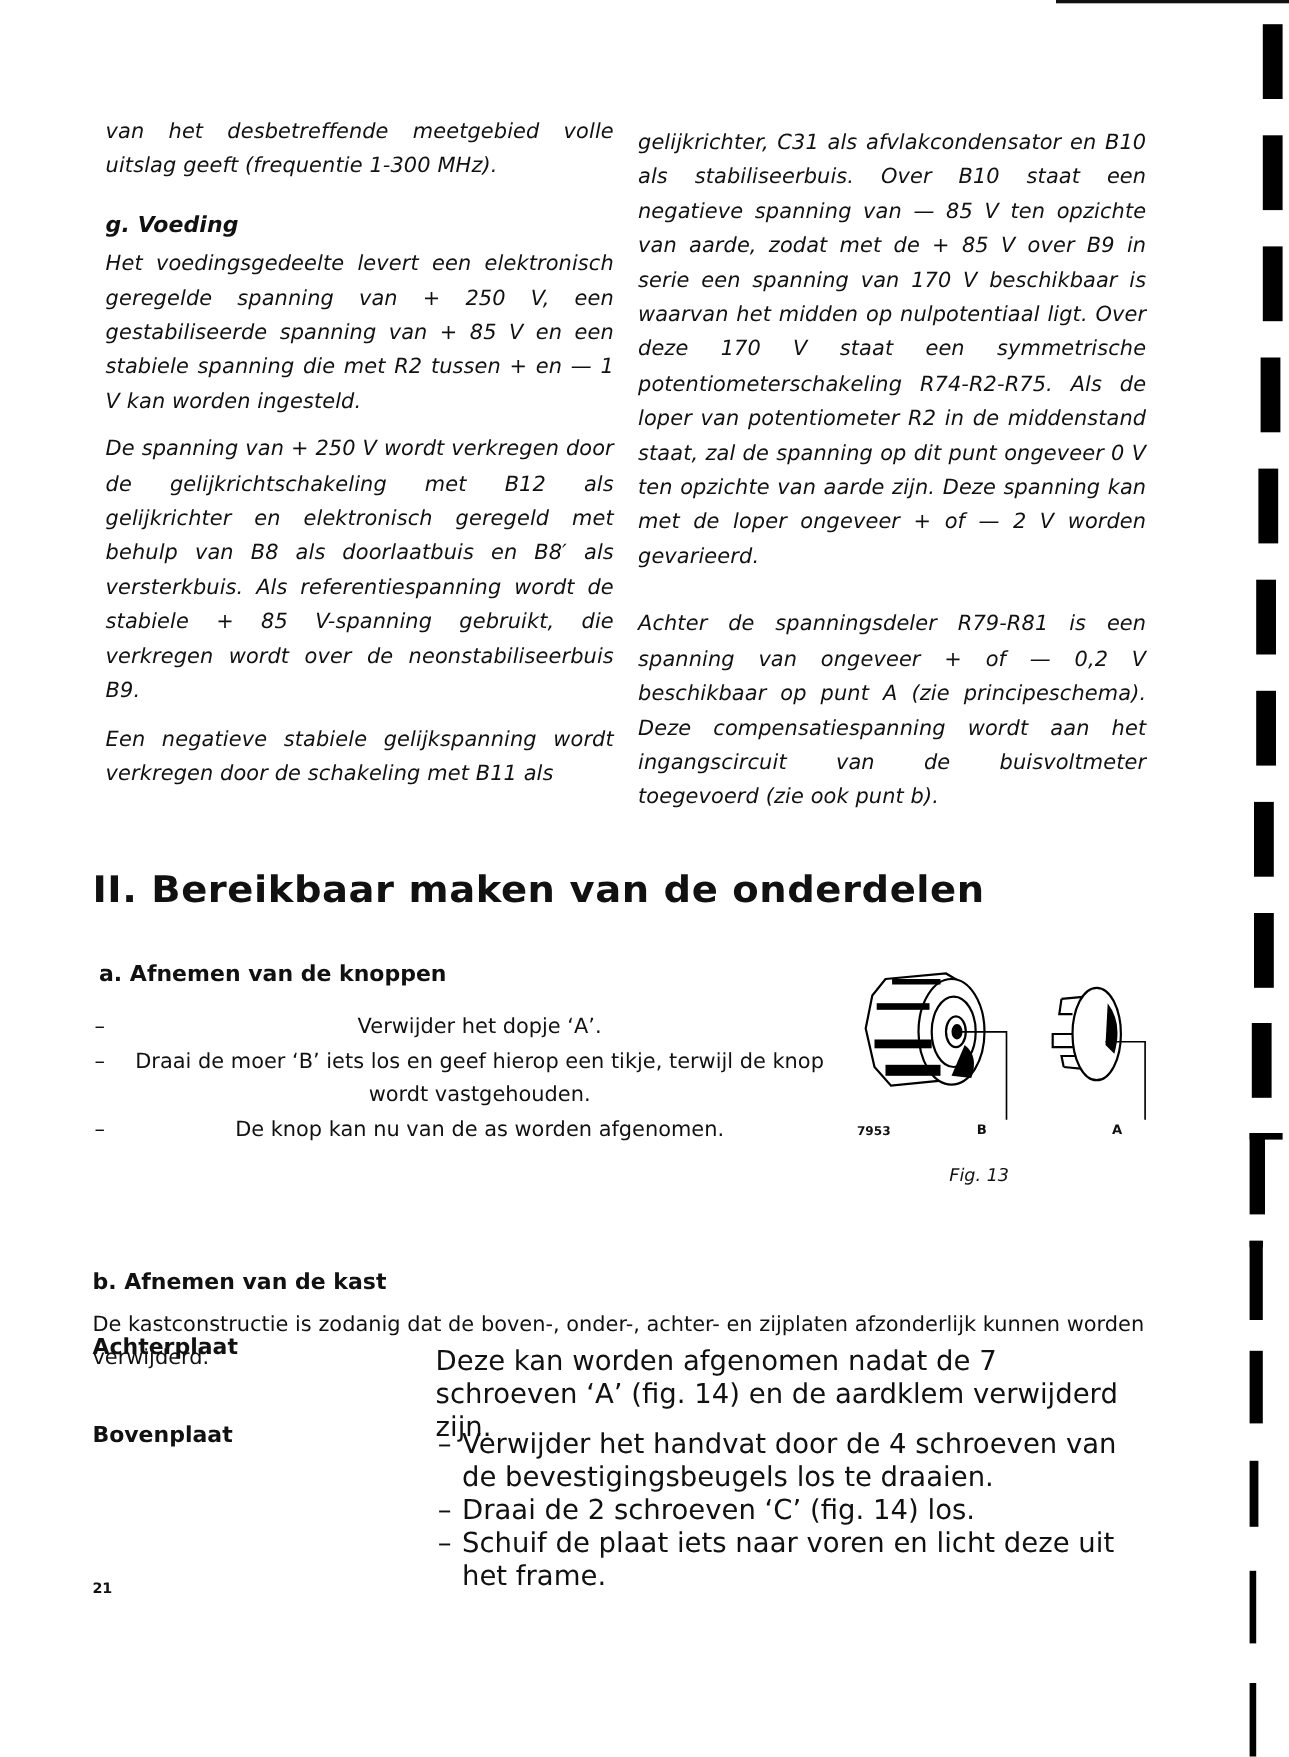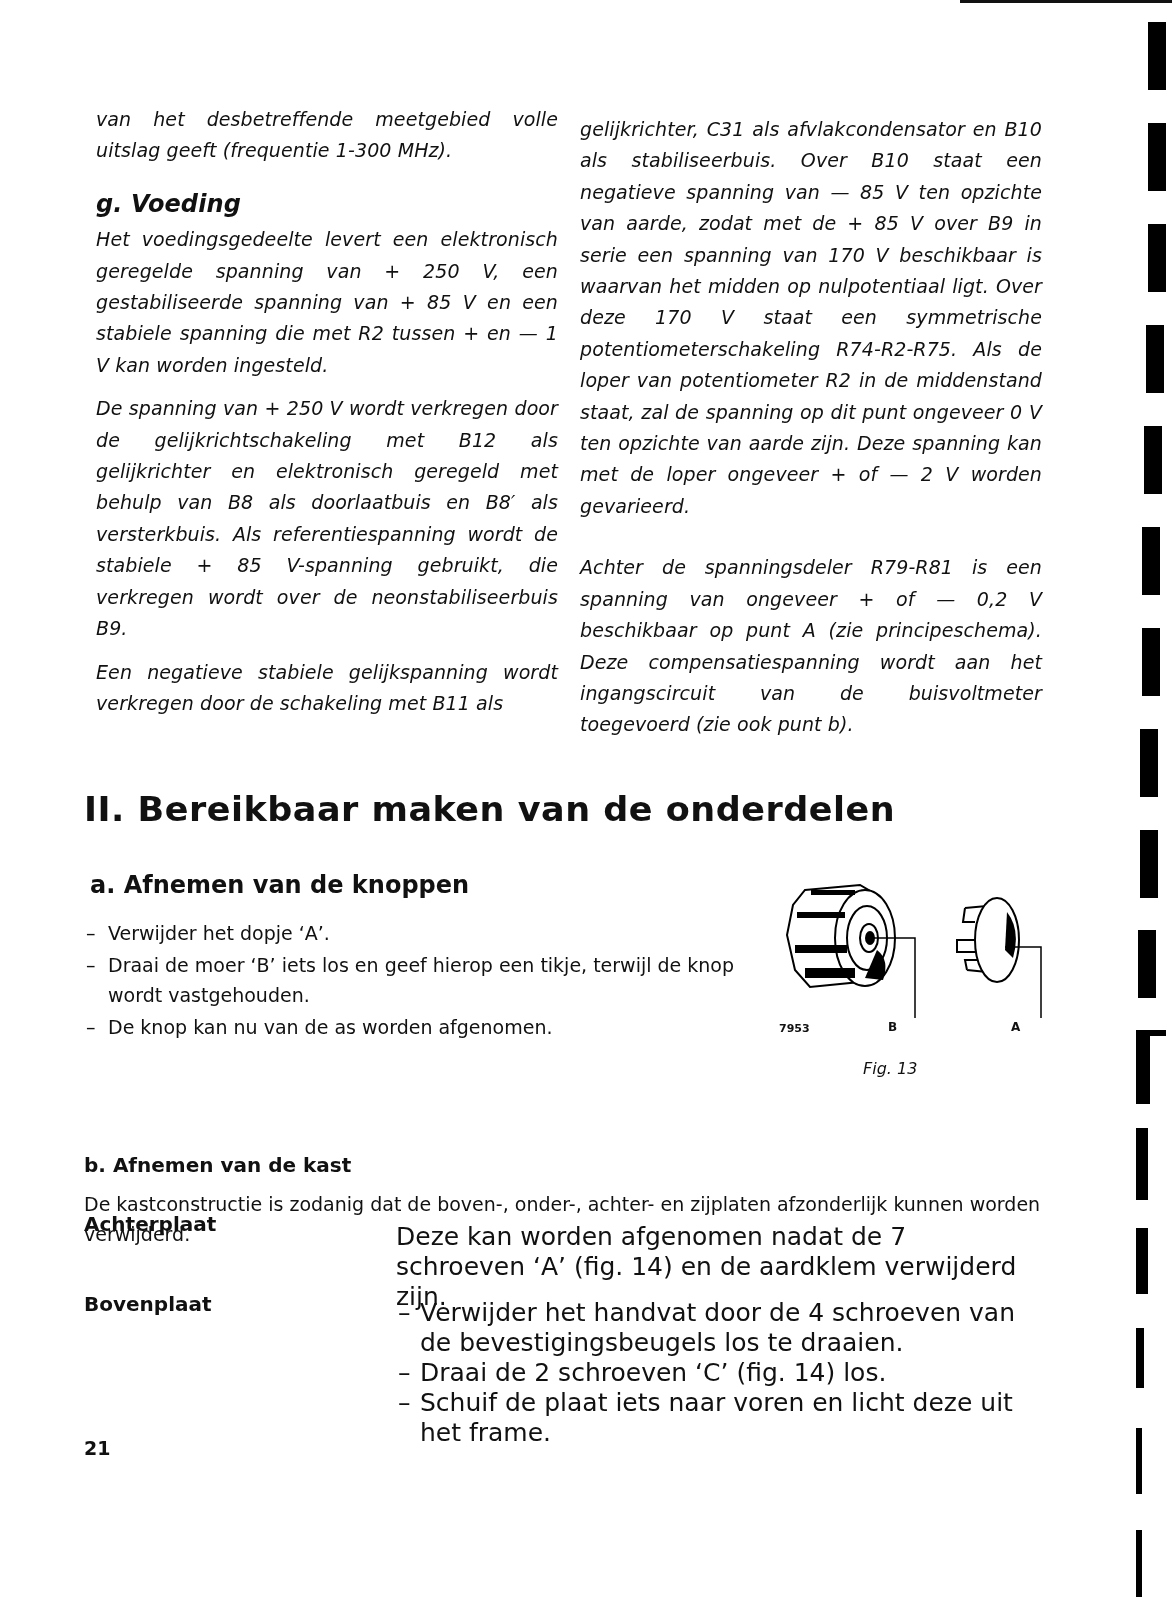--- a/index.html
+++ b/index.html
@@ -8,48 +8,48 @@
     font-family: "DejaVu Sans", sans-serif; color: #111;
   }
   .topline { position: absolute; top: 0; left: 960px; width: 212px; height: 3px; background: #111; }
   .col {
     position: absolute; width: 462px; font-size: 19px; line-height: 31.4px;
     text-align: justify; letter-spacing: 0.1px;
   }
   .col p { margin: 0; font-style: italic; }
   .col-left { left: 96px; top: 104px; }
   .col-right { left: 580px; top: 114px; }
-  .h-sub { font-weight: bold; font-size: 24px; margin: 0; }
+  .h-sub { font-weight: bold; font-size: 20px; margin: 0; }
   .gap-s { height: 12px; }
   .gap-m { height: 22px; }
   .h-main {
     position: absolute; left: 84px; top: 790px; font-size: 35px; font-weight: 900;
     letter-spacing: 0.5px; font-family: "DejaVu Sans", sans-serif;
     transform: scaleY(0.95);
   }
   .sec { position: absolute; font-size: 19px; line-height: 30px; }
-  .sec-a-title { left: 90px; top: 870px; font-weight: bold; font-size: 24px; }
+  .sec-a-title { left: 90px; top: 870px; font-weight: bold; font-size: 20px; }
   .list-a { left: 84px; top: 918px; width: 680px; margin: 0; padding: 0; list-style: none; }
-  .list-a li { position: relative; padding-left: 24px; margin-bottom: 2px; }
+  .list-a li { position: relative; padding-left: 24px; margin-bottom: 2px; text-align: center; }
   .list-a li::before { content: "–"; position: absolute; left: 2px; }
   .fig {
     position: absolute; left: 765px; top: 850px; width: 280px; height: 220px;
   }
   .fig-num { position: absolute; left: 14px; top: 172px; font-size: 11px; font-weight: bold; }
   .fig-b { position: absolute; left: 123px; top: 170px; font-size: 12px; font-weight: bold; }
   .fig-a { position: absolute; left: 246px; top: 170px; font-size: 12px; font-weight: bold; }
   .fig-cap { position: absolute; left: 98px; top: 193px; font-size: 16px; font-style: italic; margin-top: 16px; }
   .sec-b-title { left: 84px; top: 1150px; font-weight: bold; font-size: 20px; }
   .sec-b-intro { left: 84px; top: 1148px; width: 960px; margin-top: 41px; }
   .row-label { position: absolute; left: 84px; font-weight: bold; font-size: 20px; }
   .row-body { position: absolute; left: 396px; width: 640px; font-size: 25px; line-height: 30px; }
   .row-body ul { margin: 0; padding: 0; list-style: none; }
   .row-body li { position: relative; padding-left: 24px; }
   .row-body li::before { content: "–"; position: absolute; left: 2px; }
-  .page-num { position: absolute; left: 84px; top: 1437px; font-size: 19px; font-weight: bold; }
+  .page-num { position: absolute; left: 84px; top: 1437px; font-size: 13px; font-weight: bold; }
   .tabs { position: absolute; left: 1118px; top: 0; width: 54px; height: 1597px; }
   .tab { position: absolute; background: #000; }
 </style>
 </head>
 <body>
 
 <div class="topline"></div>
 
 <div class="col col-left">
   <p>van het desbetreffende meetgebied volle uitslag geeft (frequentie 1-300 MHz).</p>

